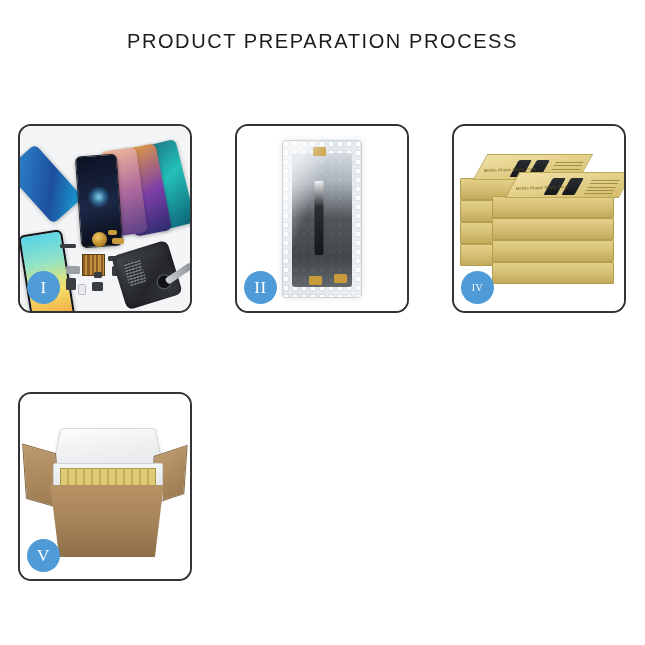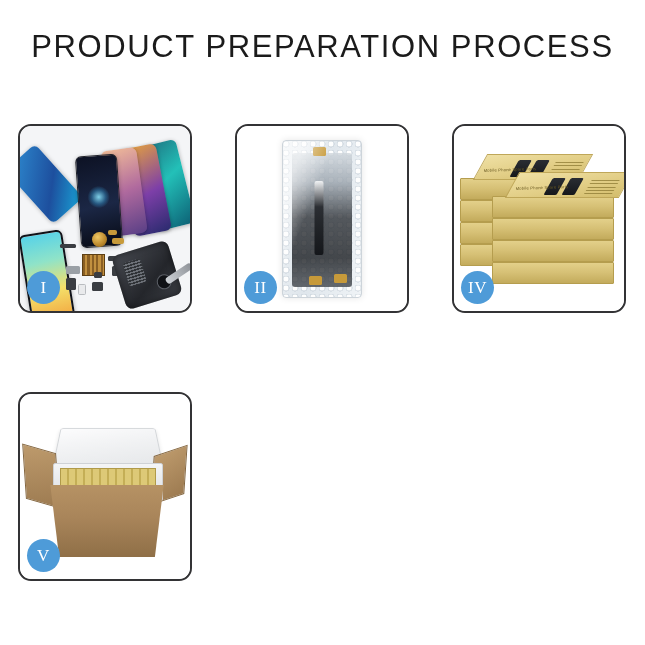--- a/index.html
+++ b/index.html
@@ -14,21 +14,21 @@
   .page {
     position: relative;
     width: 645px; height: 645px;
     background: #ffffff;
   }
 
   
   .header { text-align: center; padding-top: 30px; }
 
   .title {
-    font-size: 31px;
+    font-size: 20px;
     font-weight: 400;
     letter-spacing: 1.6px;
     color: #1b1b1b;
     font-family: "Liberation Sans", sans-serif;
     line-height: 1.1;
   }
 
   .subtitle {
     font-size: 13.2px;
     font-weight: 400;
@@ -71,21 +71,21 @@
     width: 33px; height: 33px;
     border-radius: 50%;
     background: #4e9bd8;
     color: #ffffff;
     display: flex; align-items: center; justify-content: center;
     font-family: "Liberation Serif", serif;
     font-size: 17px;
     letter-spacing: 0.5px;
     z-index: 40;
   }
-  .badge.small-num { font-size: 17px; margin-top: 11px; }
+  .badge.small-num { font-size: 10px; margin-top: 11px; }
 
   
   
   
   .p1 .stage { background: #f4f5f7; }
 
   .ph {
     position: absolute;
     border-radius: 6px;
     box-shadow: 0 1px 4px rgba(0,0,0,.3);

